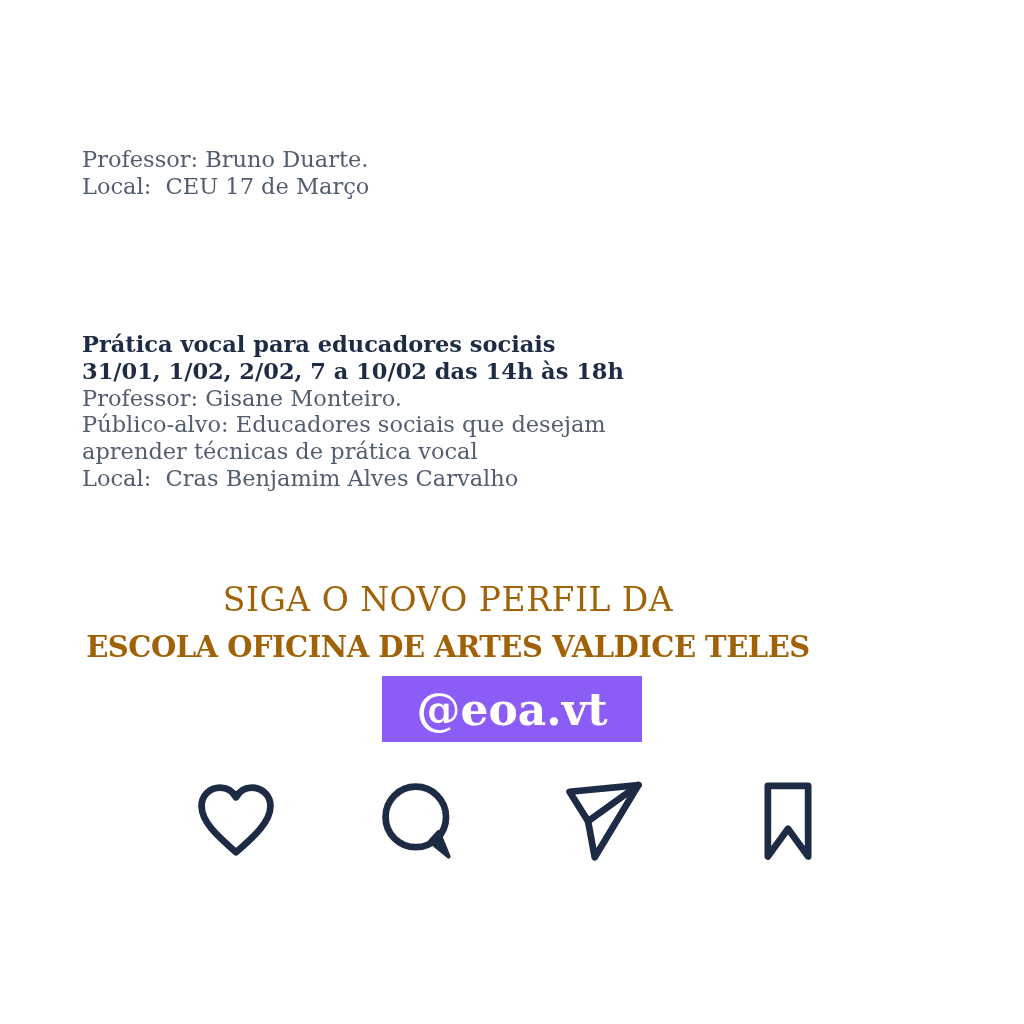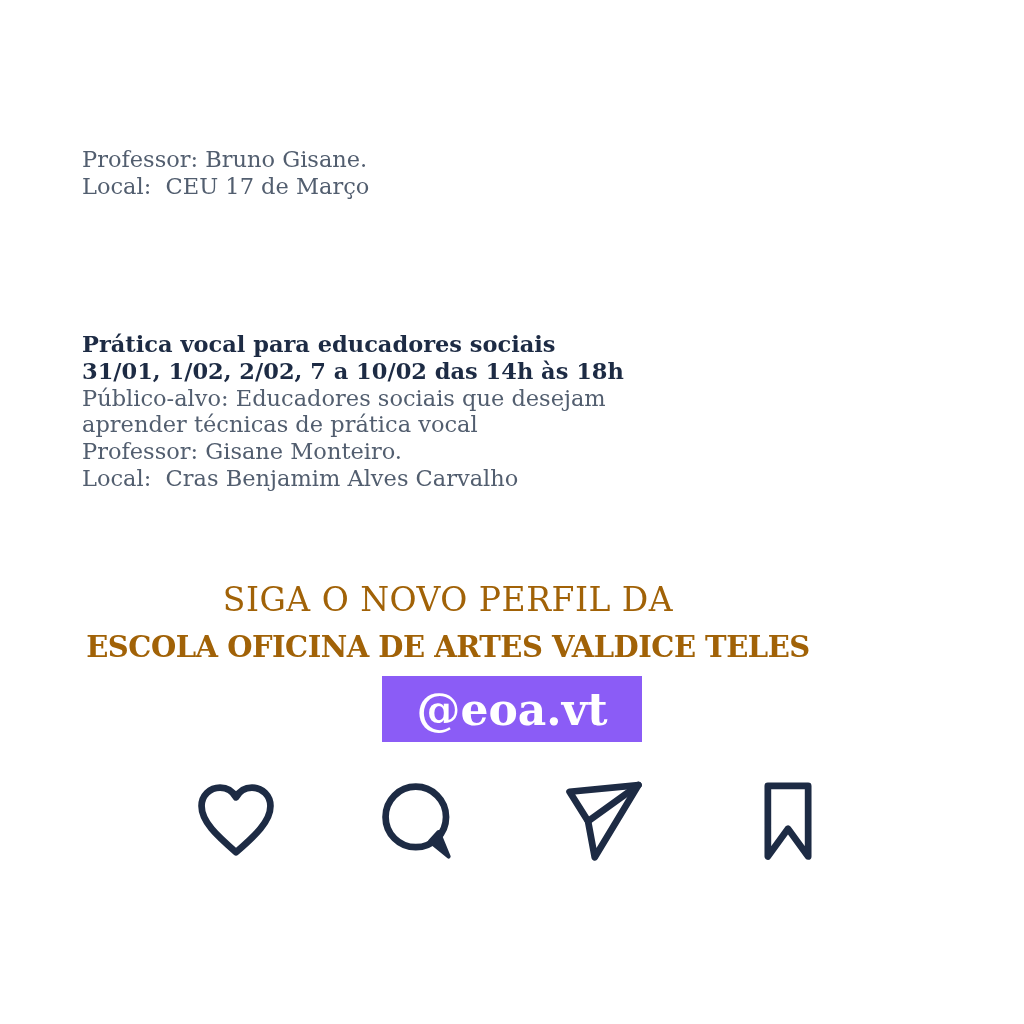--- a/index.html
+++ b/index.html
@@ -90,29 +90,29 @@
     cursor: pointer;
   }
   .icon svg { width: 100%; height: 100%; display: block; }
 </style>
 </head>
 <body>
 
 <div class="canvas">
 
   <section class="course" id="course1">
-    <div class="line">Professor: Bruno Gisane.</div>
+    <div class="line">Professor: Bruno Duarte.</div>
     <div class="line">Local:  CEU 17 de Março</div>
   </section>
 
   <section class="course" id="course2">
     <div class="line bold">Prática vocal para educadores sociais</div>
     <div class="line bold">31/01, 1/02, 2/02, 7 a 10/02 das 14h às 18h</div>
+    <div class="line">Professor: Gisane Monteiro.</div>
     <div class="line">Público-alvo: Educadores sociais que desejam aprender técnicas de prática vocal</div>
-    <div class="line">Professor: Gisane Monteiro.</div>
     <div class="line">Local:  Cras Benjamim Alves Carvalho</div>
   </section>
 
   <section class="cta">
     <div class="line1">SIGA O NOVO PERFIL DA</div>
     <div class="line2">ESCOLA OFICINA DE ARTES VALDICE TELES</div>
   </section>
 
   <div class="badge-row">
     <div class="badge">@eoa.vt</div>

